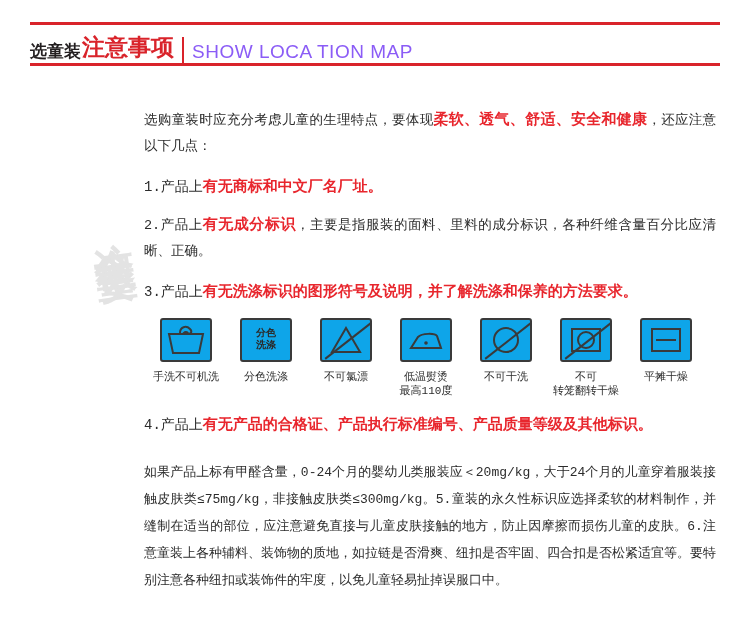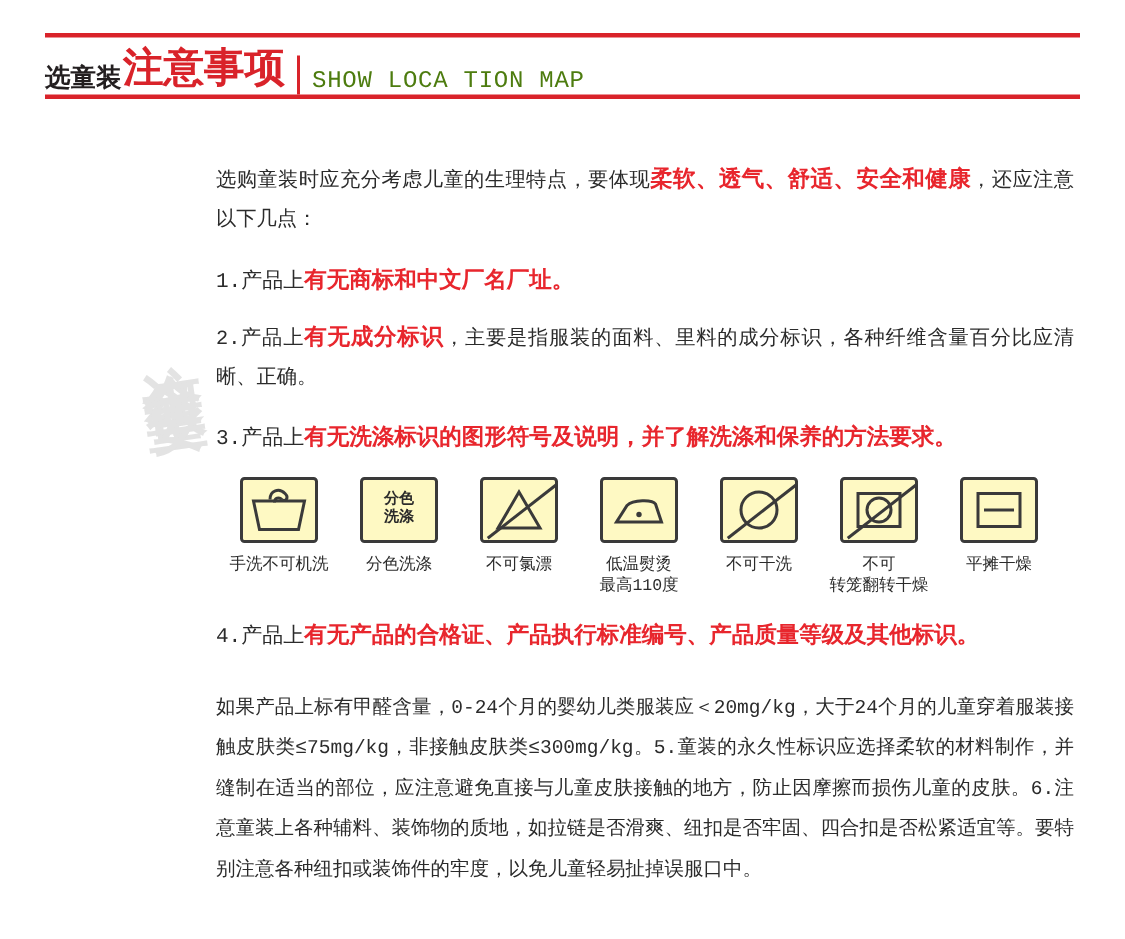--- a/index.html
+++ b/index.html
@@ -30,36 +30,36 @@
   }
   .header-cn-small {
     font-family: "DejaVu Sans", sans-serif;
     font-size: 17px;
     font-weight: bold;
     color: #231f20;
     letter-spacing: 0px;
   }
   .header-cn-big {
     font-family: "DejaVu Sans", sans-serif;
-    font-size: 27px;
+    font-size: 23px;
     font-weight: bold;
     color: #d9232a;
     letter-spacing: 0px;
     margin-left: 1px;
   }
   .header-divider {
     width: 2px;
     height: 26px;
     background: #d9232a;
     margin: 0 8px 0 8px;
   }
   .header-en {
-    font-family: Liberation Mono, monospace;
-    font-size: 16px;
-    color: #4d7c0f;
+    font-family: Liberation Sans, sans-serif;
+    font-size: 19px;
+    color: #8b5cf6;
     letter-spacing: 0.5px;
   }
 
   
   .watermark {
     position: absolute;
     left: 80px;
     top: 215px;
     font-family: "DejaVu Sans", sans-serif;
     font-size: 40px;
@@ -115,21 +115,21 @@
     flex-direction: column;
     align-items: center;
   }
   .icon-box {
     width: 52px;
     height: 44px;
     border: 2px solid #3a3a3a;
     border-radius: 3px;
     position: relative;
     box-sizing: border-box;
-    background: #fef9c3;
+    background: #0ea5e9;
   }
   .icon-caption {
     margin-top: 8px;
     font-size: 11px;
     color: #2b2b2b;
     text-align: center;
     line-height: 14px;
     width: 84px;
   }
   .icon-svg { display: block; }

